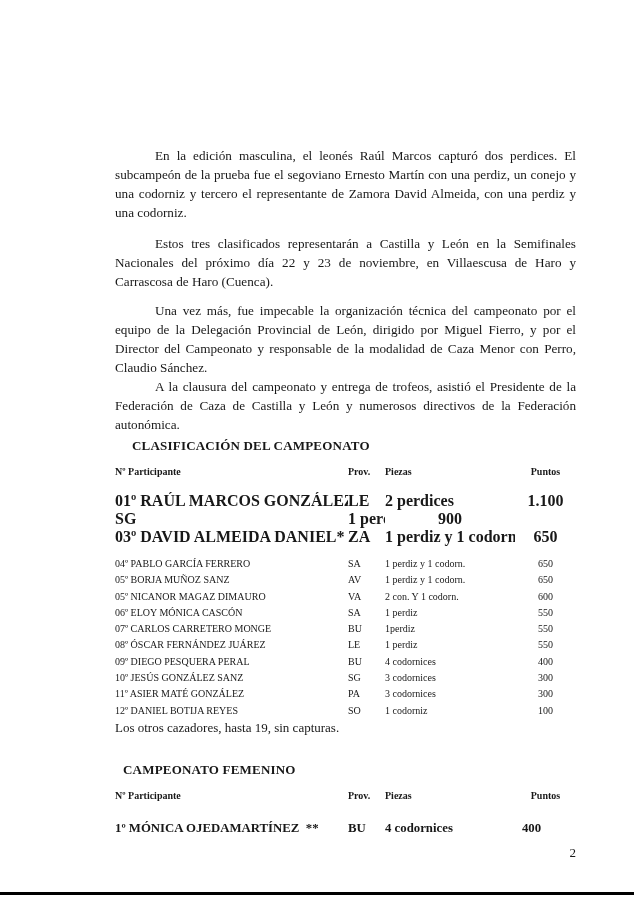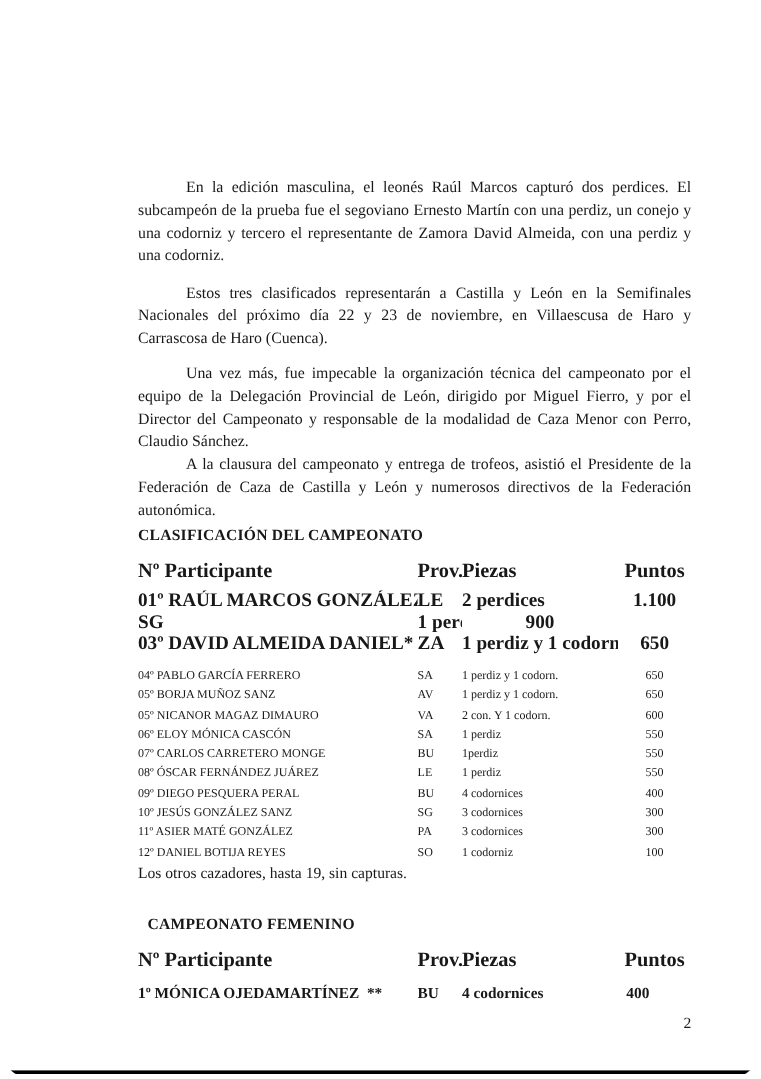--- a/index.html
+++ b/index.html
@@ -1,32 +1,31 @@
 <!DOCTYPE html>
 <html><head>
 <meta charset="utf-8">
 <style>
   html,body { margin:0; padding:0; background:#ffffff; }
   .page {
     position:relative; width:634px; height:899px; background:#ffffff;
     font-family:"Liberation Serif","DejaVu Serif",serif; color:#181818;
     overflow:hidden;
-    border-radius:27px;
   }
   .block { position:absolute; left:115px; width:461px; }
   .para {
     margin:0; font-size:13.2px; line-height:19px;
     text-align:justify; text-indent:40px;
   }
-  .sec-title { font-weight:bold; font-size:13px; letter-spacing:0.2px; }
+  .sec-title { font-weight:bold; font-size:13px; letter-spacing:0.2px;margin-left:17px; }
   .fem-title { margin-left:8px; }
   .trow { display:grid; grid-template-columns:233px 37px 1fr 61px; }
   .trow > span { white-space:nowrap; overflow:hidden; }
   .pts { text-align:center; }
-  .thead { font-weight:bold; font-size:17px; }
+  .thead { font-weight:bold; font-size:10px; }
   .top-rows .trow { font-weight:bold; font-size:16px; line-height:18px; }
   .reg-rows .trow { font-size:10px; line-height:16.3px; }
   .fem-row .trow { font-weight:bold; font-size:12.8px; line-height:18px; }
   .fem-row .pts { padding-right:28px; }
   .note { font-size:13px; }
   .page-num { text-align:right; font-size:13px; }
   .footer-rule { position:absolute; left:0; top:892px; width:634px; height:3px; }
 </style>
 </head>
 <body>

